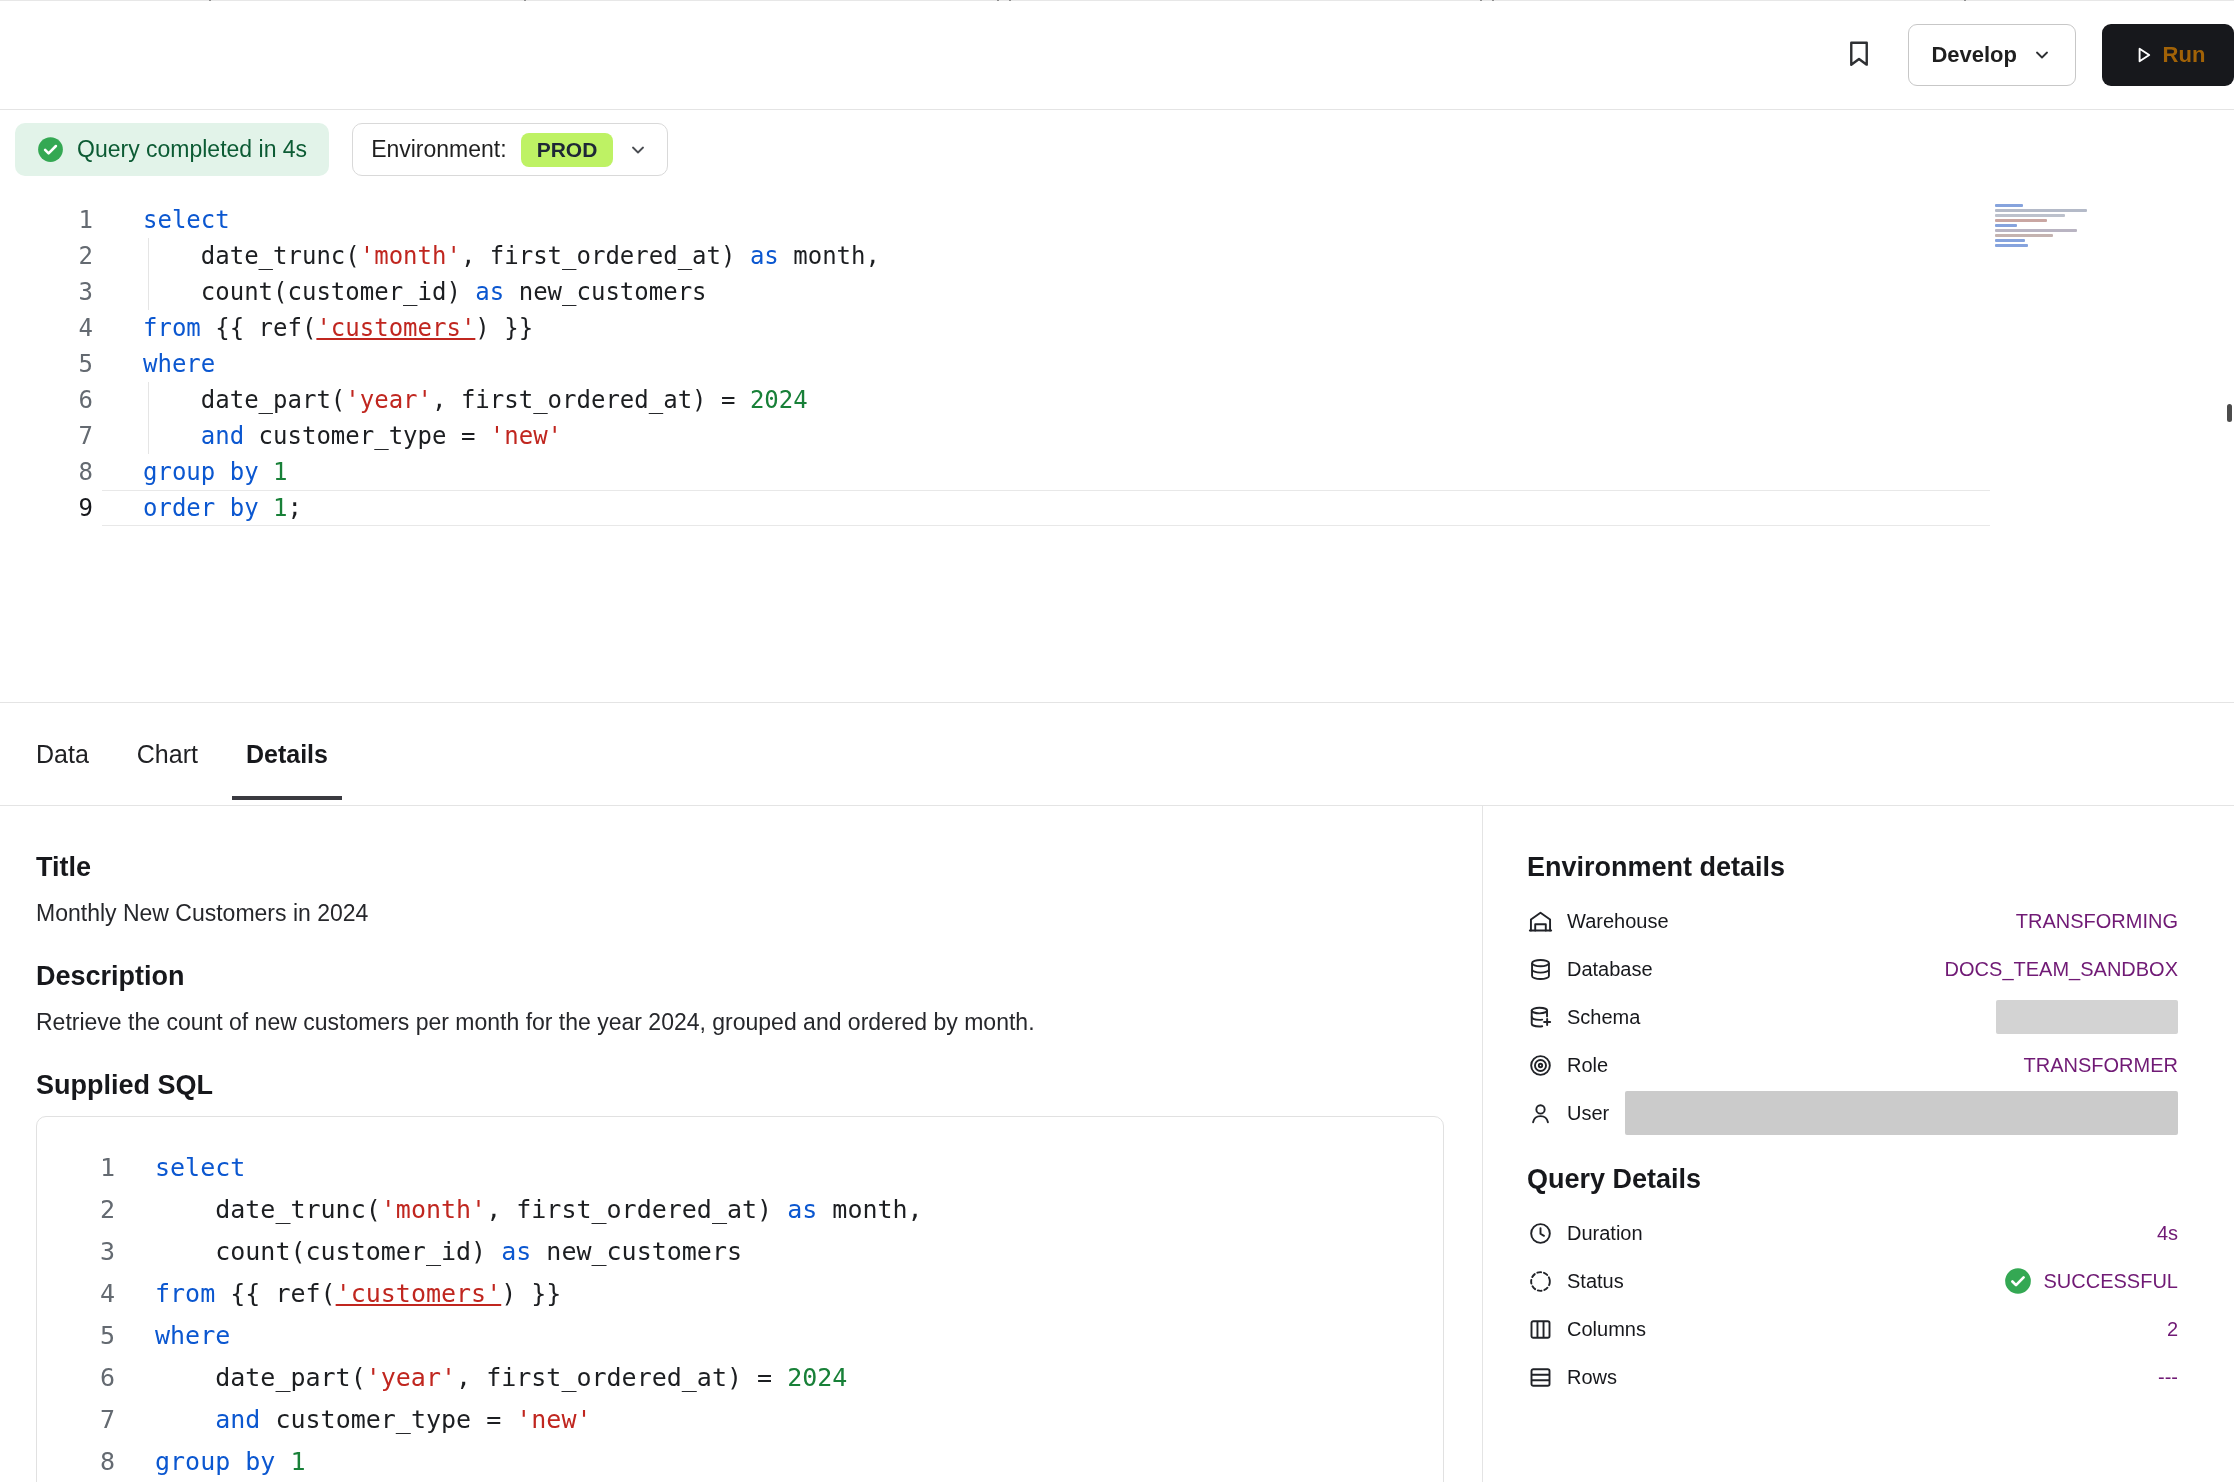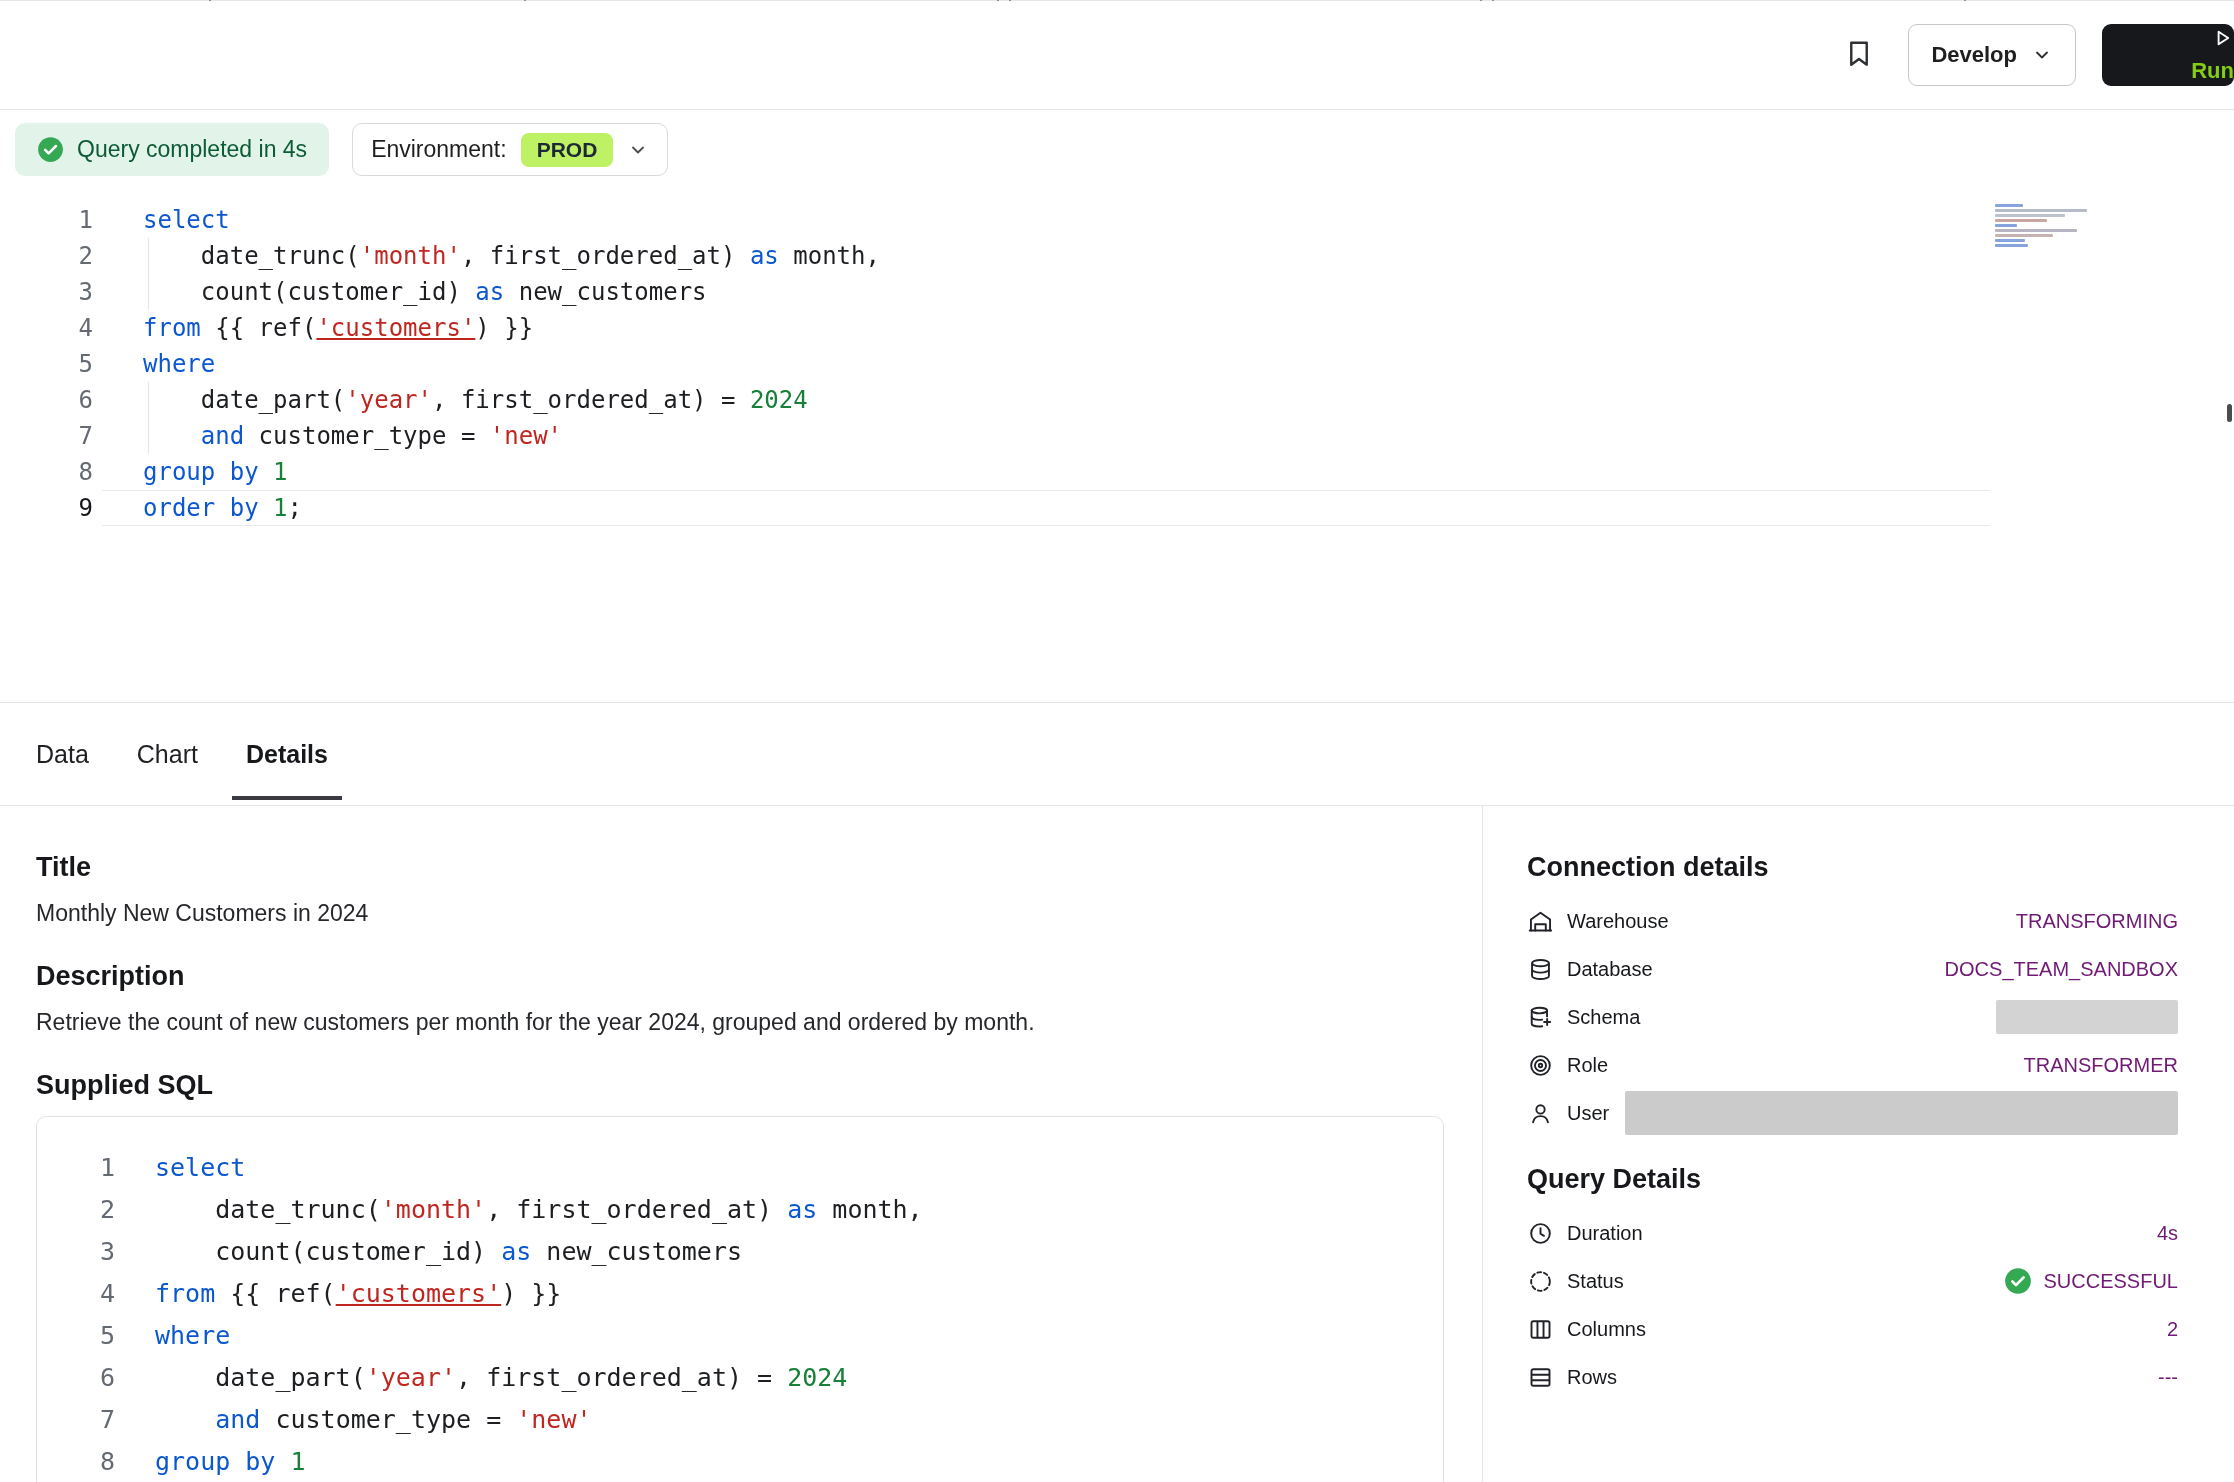--- a/index.html
+++ b/index.html
@@ -13,23 +13,23 @@
 
   
   .toolbar { position:absolute; top:1px; left:0; width:100%; height:109px; border-bottom:1px solid #e4e4e4;
              display:flex; align-items:center; justify-content:flex-end; gap:26px; padding-right:0; background:#fff; }
   .icon-btn { width:46px; height:46px; background:none; border:none; display:flex; align-items:center; justify-content:center; cursor:pointer; }
   .icon-btn svg { width:32px; height:32px; }
   .btn-develop { height:62px; padding:0 22px; border:1px solid #c7c7c7; border-radius:9px; background:#fff;
                  display:flex; align-items:center; gap:14px; font-size:22px; font-weight:700; color:#1f1f1f;
                  font-family:inherit; cursor:pointer; }
   .btn-develop .chev svg { width:22px; height:22px; display:block; }
-  .btn-run { height:62px; width:132px; border:none; border-radius:9px; background:#17181c; color:#84cc16;
-             display:flex; align-items:flex-end; justify-content:center; gap:8px; font-size:22px; font-weight:700;
-             font-family:inherit; cursor:pointer;flex-direction:column; }
+  .btn-run { height:62px; width:132px; border:none; border-radius:9px; background:#17181c; color:#a16207;
+             display:flex; align-items:center; justify-content:center; gap:8px; font-size:22px; font-weight:700;
+             font-family:inherit; cursor:pointer; }
   .btn-run .play svg { width:24px; height:24px; display:block; }
 
   
   .status-row { position:absolute; top:123px; left:15px; height:53px; display:flex; gap:23px; align-items:center; }
   .pill-success { height:53px; background:#e2f3e9; border-radius:10px; display:flex; align-items:center; gap:13px;
                   padding:0 22px; font-size:23px; color:#0c5b34; }
   .pill-success .chk-sm svg { width:27px; height:27px; display:block; }
   .pill-env { height:53px; background:#fff; border:1px solid #d9d9d9; border-radius:10px; display:flex;
               align-items:center; gap:14px; padding:0 18px; font-size:23px; color:#1f1f1f; cursor:pointer; }
   .env-chip { background:#bef264; border-radius:8px; padding:5px 16px; font-size:21px; font-weight:700; color:#1e2736; }
@@ -199,21 +199,21 @@
           <div class="cl"><span class="ln">4</span><span class="code"><span class="tok-kw">from</span><span class="tok-pl"> {{ ref(</span><span class="tok-ref">'customers'</span><span class="tok-pl">) }}</span></span></div>
           <div class="cl"><span class="ln">5</span><span class="code"><span class="tok-kw">where</span></span></div>
           <div class="cl"><span class="ln">6</span><span class="code"><span class="tok-pl">    date_part(</span><span class="tok-str">'year'</span><span class="tok-pl">, first_ordered_at) = </span><span class="tok-num">2024</span></span></div>
           <div class="cl"><span class="ln">7</span><span class="code"><span class="tok-pl">    </span><span class="tok-kw">and</span><span class="tok-pl"> customer_type = </span><span class="tok-str">'new'</span></span></div>
           <div class="cl"><span class="ln">8</span><span class="code"><span class="tok-kw">group by</span><span class="tok-pl"> </span><span class="tok-num">1</span></span></div>
         </div>
     </div>
   </section>
 
   <aside class="right-panel">
-    <h3 class="panel-h">Connection details</h3>
+    <h3 class="panel-h">Environment details</h3>
     <div id="conn-rows">
         <div class="kv">
           <span class="kv-icon">
             <svg viewBox="0 0 24 24" fill="none" stroke="#212328" stroke-width="1.7" stroke-linecap="round" stroke-linejoin="round">
               <path d="M3.5 20V10.2L12 4.3l8.5 5.9V20"></path>
               <path d="M7.3 20v-5.6h9.4V20"></path>
               <path d="M2.5 20h19"></path>
             </svg>
           </span>
           <span class="kv-label">Warehouse</span>

